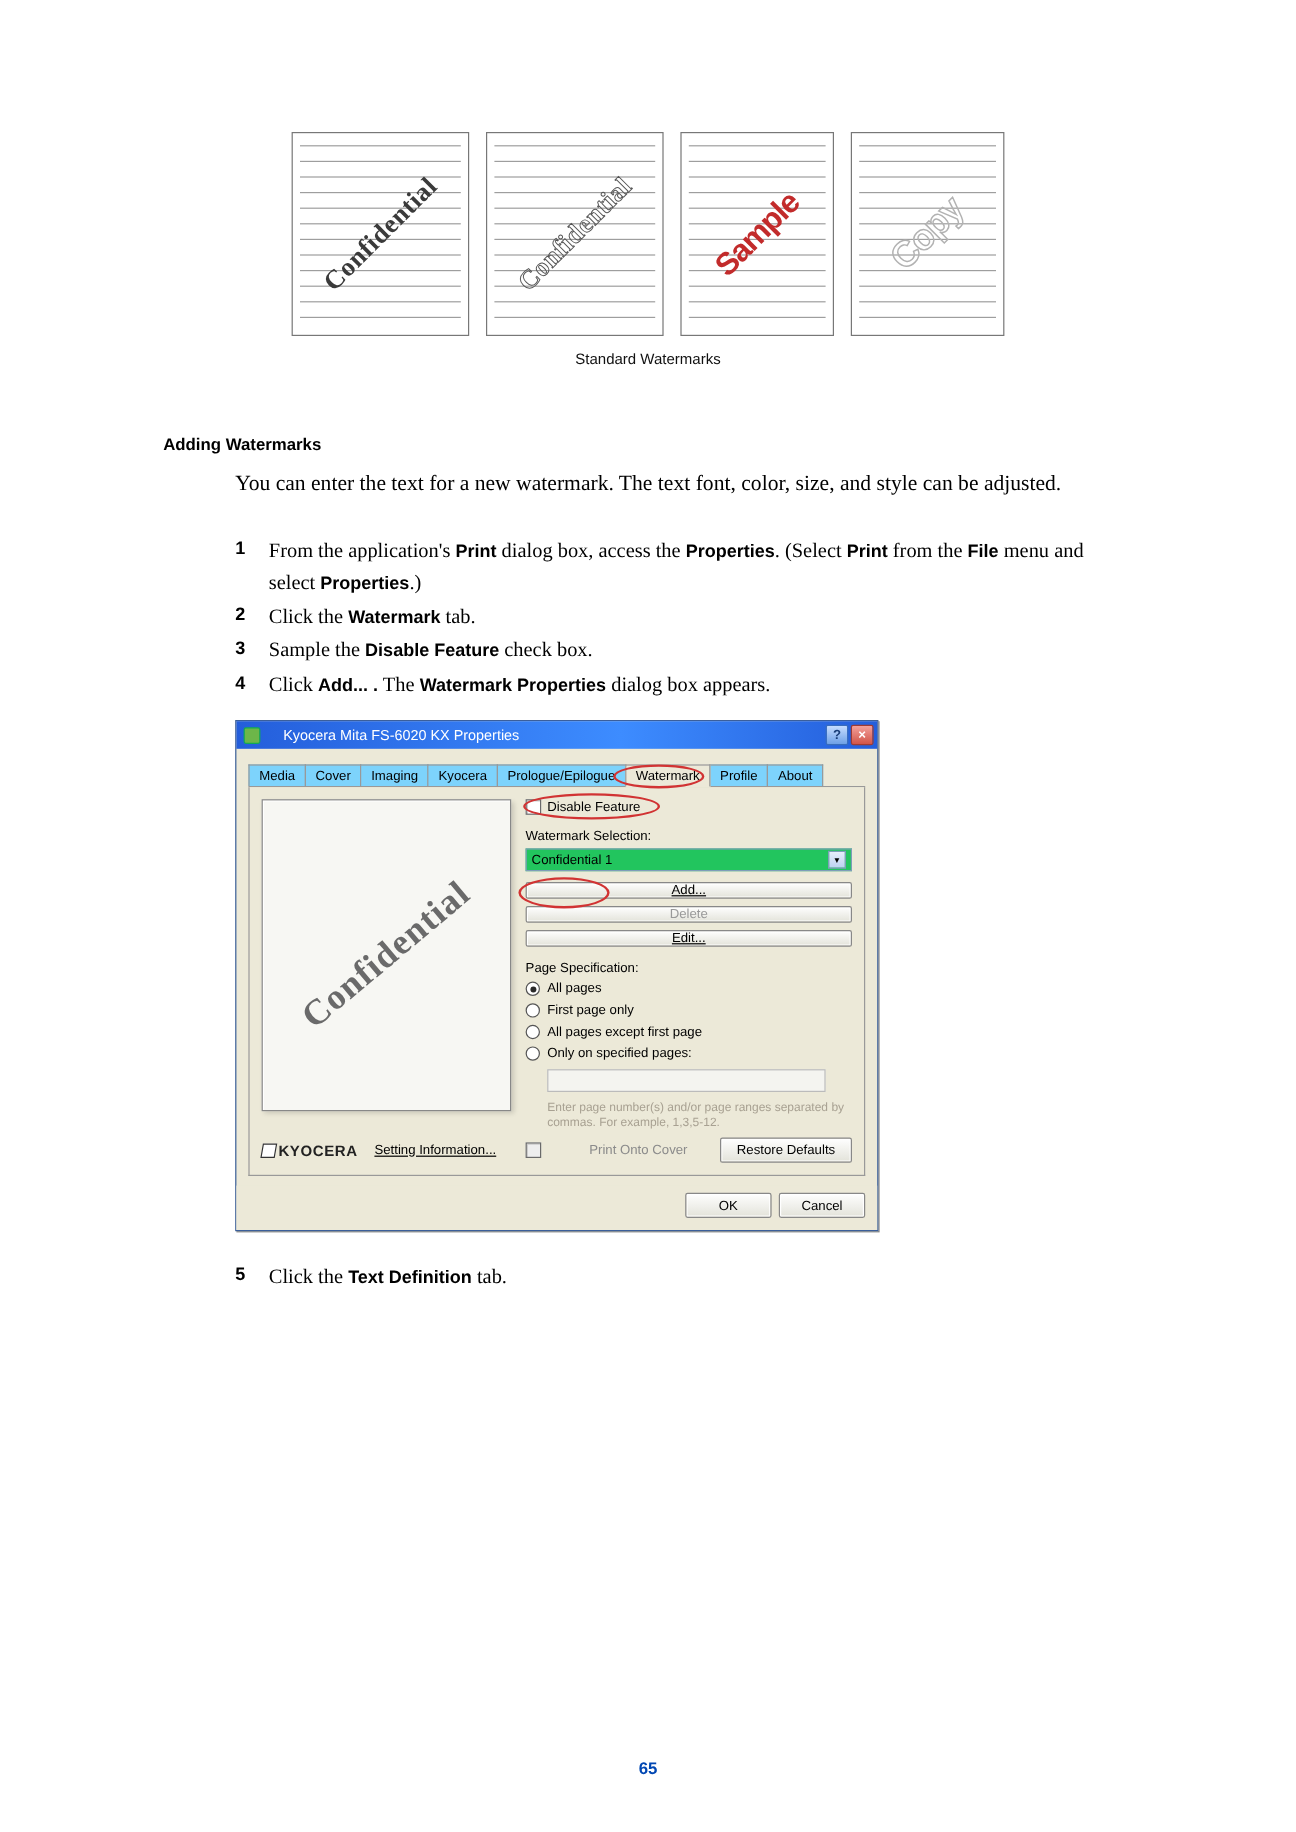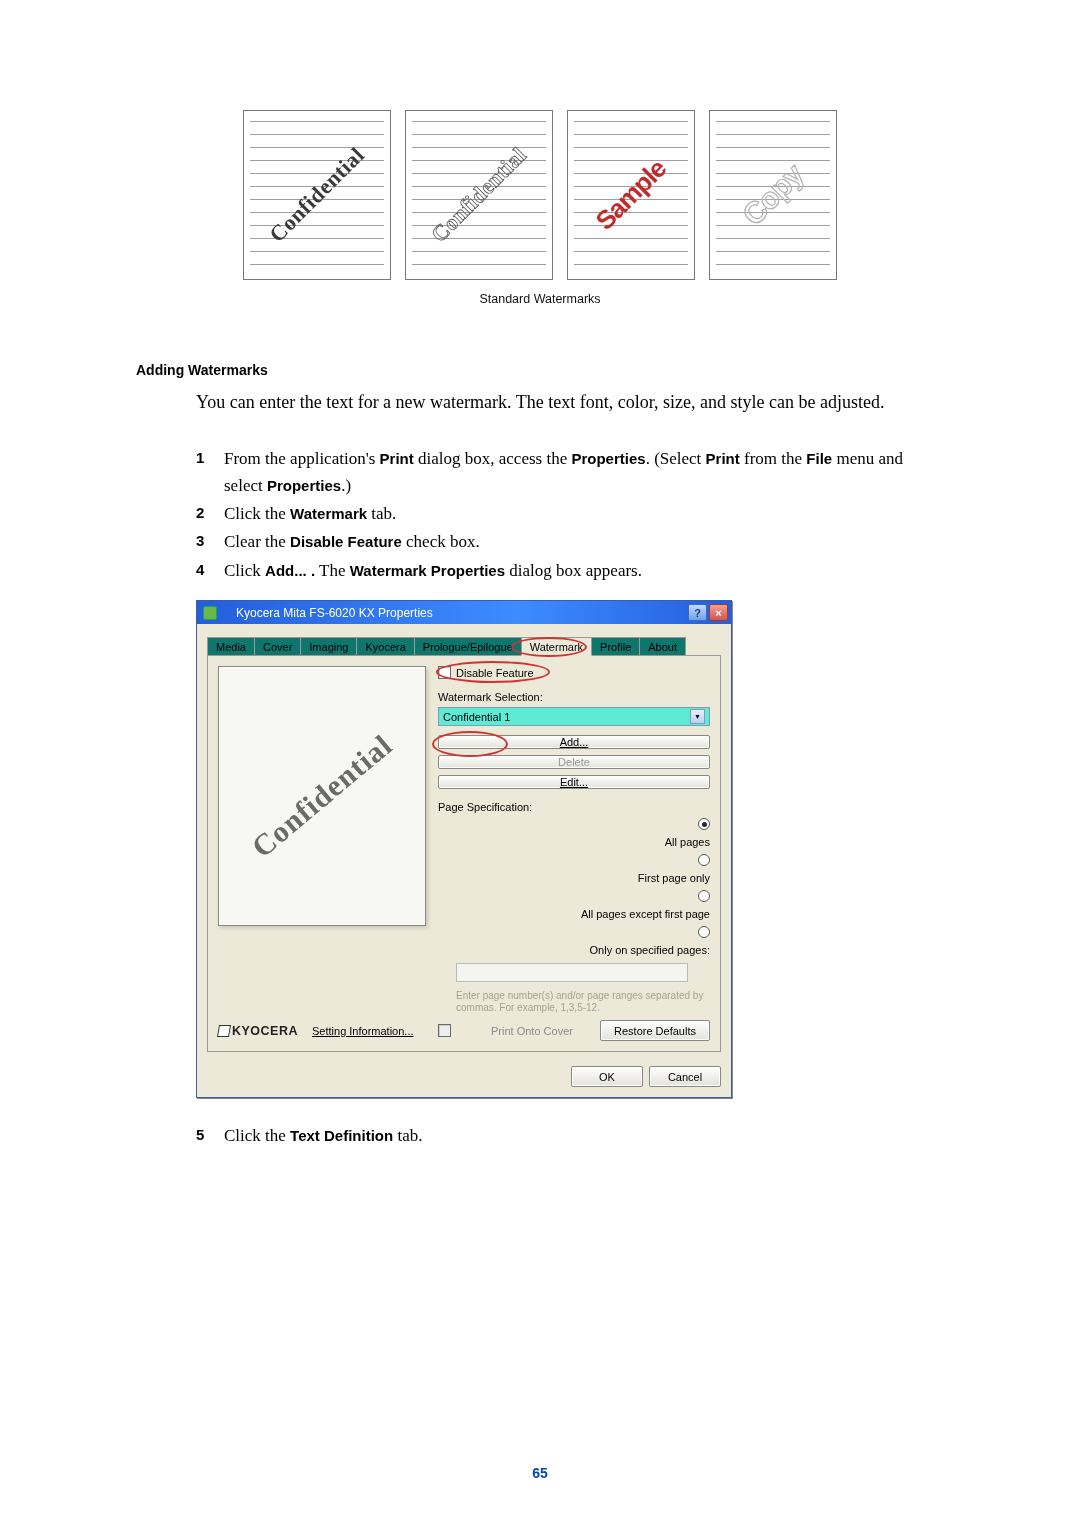--- a/index.html
+++ b/index.html
@@ -169,21 +169,21 @@
     display: flex;
     align-items: flex-end;
     border-bottom: 1px solid #999;
     height: 22px;
     position: relative;
   }
   .tab {
     padding: 3px 8px 2px;
     border: 1px solid #999;
     border-bottom: none;
-    background: #0f766e;
+    background: #7dd3fc;
     margin-right: -1px;
     font-size: 11px;
     position: relative;
   }
   .tab.active {
     background: #ece9d8;
     z-index: 2;
     border-bottom: 1px solid #ece9d8;
     margin-bottom: -1px;
   }
@@ -247,21 +247,21 @@
     width: 114px; height: 22px;
     top: 5px; left: 228px;
     pointer-events: none;
   }
   .small-label { font-size: 11px; }
   .disabled { color: #8b8b8b; }
   .editsel {
     width: 100%;
     height: 19px;
     border: 1px solid #7e9db9;
-    background: #5eead4;
+    background: #22c55e;
     padding: 2px 4px;
     font-size: 11px;
     display: flex;
     align-items: center;
     justify-content: space-between;
     margin-bottom: 5px;
   }
   .dropbtn {
     width: 15px; height: 15px; background: linear-gradient(#e7eefb,#bcd2f1);
     border: 1px solid #7e9db9; display:flex;align-items:center;justify-content:center;font-size:8px;
@@ -279,23 +279,22 @@
   }
   .winbtn.disabled { color: #999; }
   .btn-oval {
     position: absolute;
     border: 2px solid #d13333; border-radius: 50%;
     width: 76px; height: 26px;
     left: -6px; top: -4px;
     pointer-events: none;
   }
   .radio-row {
-    display: flex; align-items: flex-end; gap: 6px; margin: 1px 0;
+    display: flex; align-items: flex-start; gap: 6px; margin: 1px 0;
     font-size: 11px;
-    flex-direction: column;
   }
   .radio {
     width: 12px; height: 12px; border: 1px solid #555; border-radius: 50%; background: #fff;
     display:flex;align-items:center;justify-content:center;
   }
   .radio .dot { width: 5px; height: 5px; border-radius:50%; background:#2a2a2a;}
   .pagesinput {
     margin-left: 18px; margin-top: 2px;
     width: 232px; height: 19px; border: 1px solid #bbb; background: #f4f4f0;
   }
@@ -427,21 +426,21 @@
     <li>
       <span class="num">1</span>
       <span>From the application's </span><span class="bold-sans">Print</span><span> dialog box, access the </span><span class="bold-sans">Properties</span><span>. (Select </span><span class="bold-sans">Print</span><span> from the </span><span class="bold-sans">File</span><span> menu and select </span><span class="bold-sans">Properties</span><span>.)</span>
     </li>
     <li>
       <span class="num">2</span>
       <span>Click the </span><span class="bold-sans">Watermark</span><span> tab.</span>
     </li>
     <li>
       <span class="num">3</span>
-      <span>Clear the </span><span class="bold-sans">Disable Feature</span><span> check box.</span>
+      <span>Sample the </span><span class="bold-sans">Disable Feature</span><span> check box.</span>
     </li>
     <li>
       <span class="num">4</span>
       <span>Click </span><span class="bold-sans">Add... .</span><span> The </span><span class="bold-sans">Watermark Properties</span><span> dialog box appears.</span>
     </li>
   </ol>
 
   <div class="dialog-wrap">
     <div class="titlebar">
       <div class="left">

